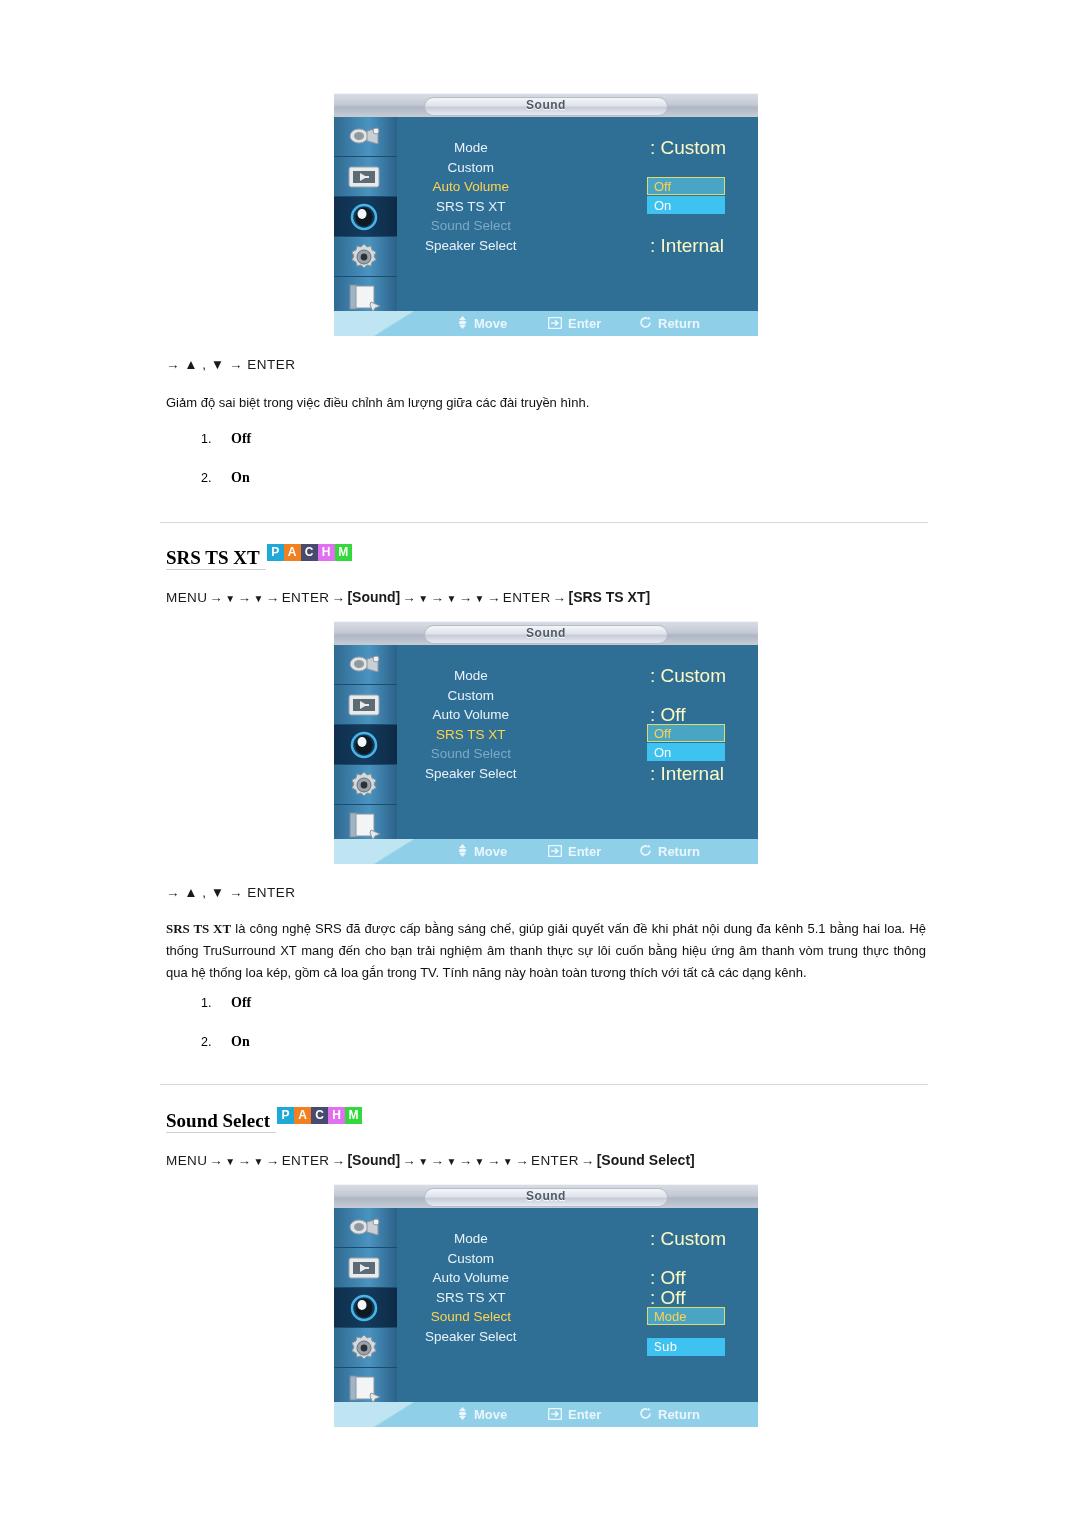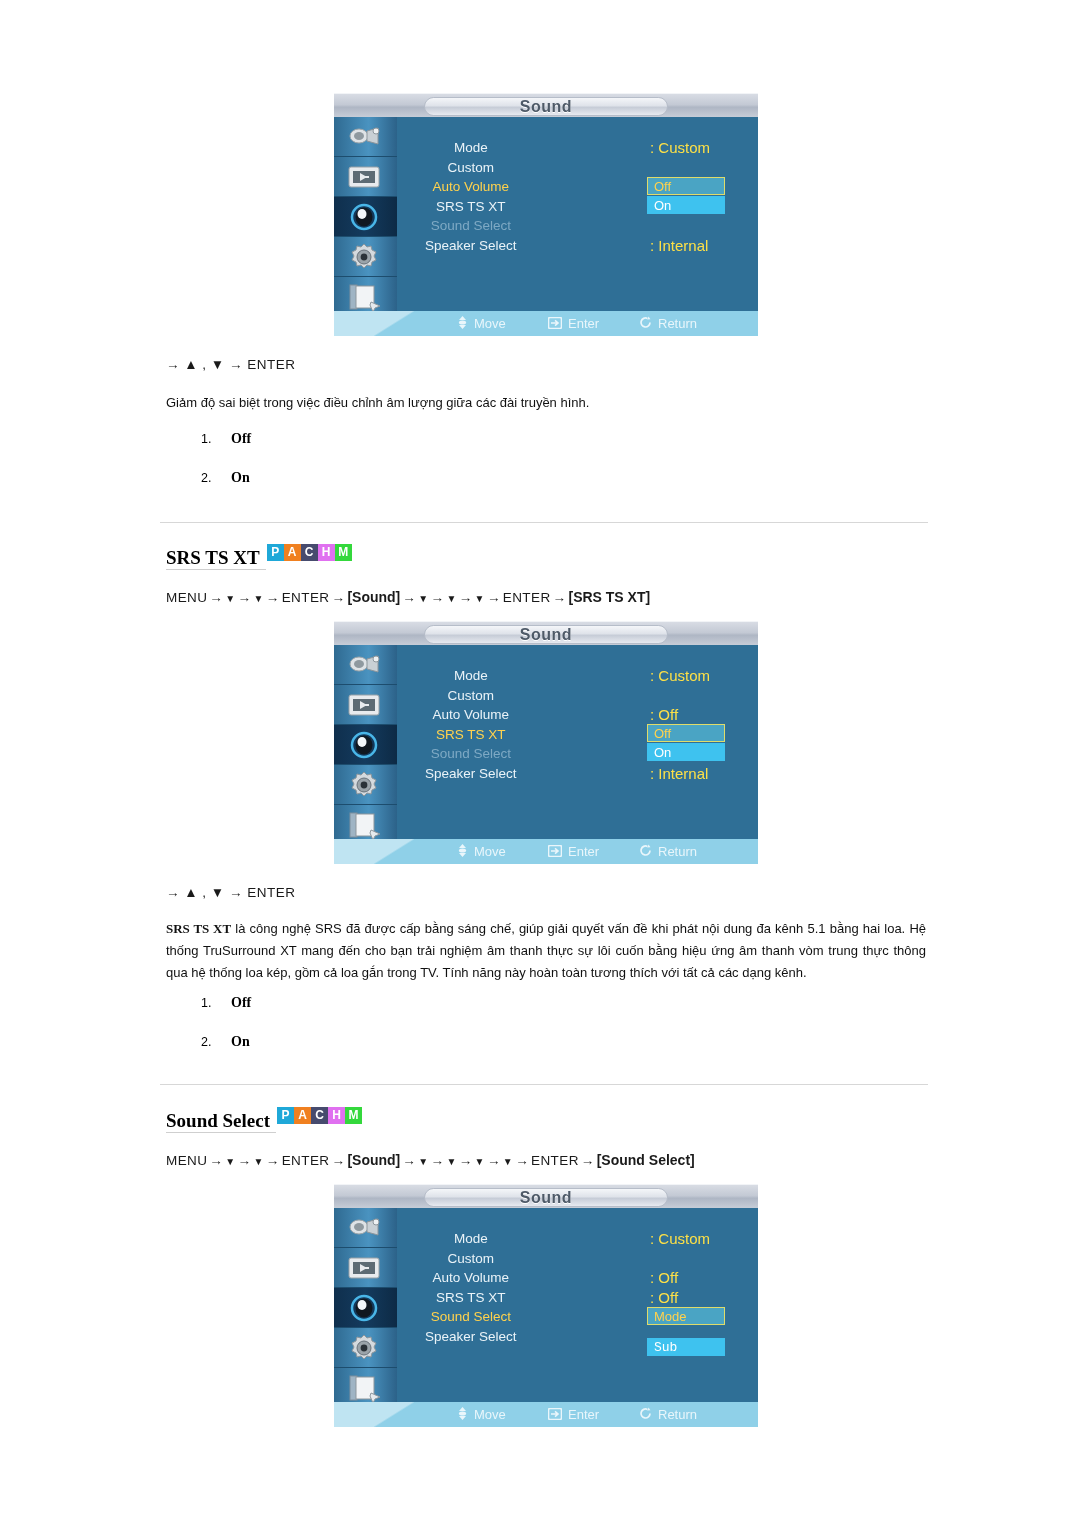--- a/index.html
+++ b/index.html
@@ -139,21 +139,21 @@
     border-radius: 10px;
     background: linear-gradient(to bottom, #f4f6f9 0%, #dfe3ea 45%, #c6ccd7 55%, #e7eaf0 100%);
     border: 1px solid #b6bdc9;
     box-sizing: border-box;
   }
   .osd-title-text {
     position: absolute;
     left: 50%;
     transform: translateX(-50%);
     top: 4px;
-    font-size: 16px;
+    font-size: 12px;
     font-weight: 700;
     color: #4e5a68;
     letter-spacing: 0.5px;
     text-shadow: 0 1px 0 #ffffff;
   }
 
   
   .osd-sidebar {
     position: absolute;
     left: 0;
@@ -191,23 +191,23 @@
     color: #eaf3f8;
   }
   .osd-rows div { white-space: nowrap; text-align: center; }
   .osd-rows .hl { color: #ffd24d; }
   .osd-rows .dim { color: #7ea9c4; }
 
   .osd-vals {
     position: absolute;
     left: 253px;
     top: 21px;
-    font-size: 15px;
+    font-size: 19px;
     line-height: 19.5px;
-    color: #fde047;
+    color: #fef9c3;
   }
   .osd-vals div { white-space: nowrap; }
 
   .osd-pick {
     position: absolute;
     width: 78px;
     height: 18px;
     line-height: 18px;
     font-size: 13px;
     padding-left: 6px;
@@ -224,20 +224,21 @@
     color: #ffffff;
   }
 
   .osd-footer {
     position: absolute;
     left: 0;
     right: 0;
     bottom: 0;
     height: 25px;
     background: #bfe4f2;
+    font-weight: bold;
   }
   .osd-footer-inner {
     position: absolute;
     left: 63px;
     right: 0;
     top: 0;
     height: 25px;
     line-height: 25px;
     color: #e9f6fb;
     font-size: 13px;

